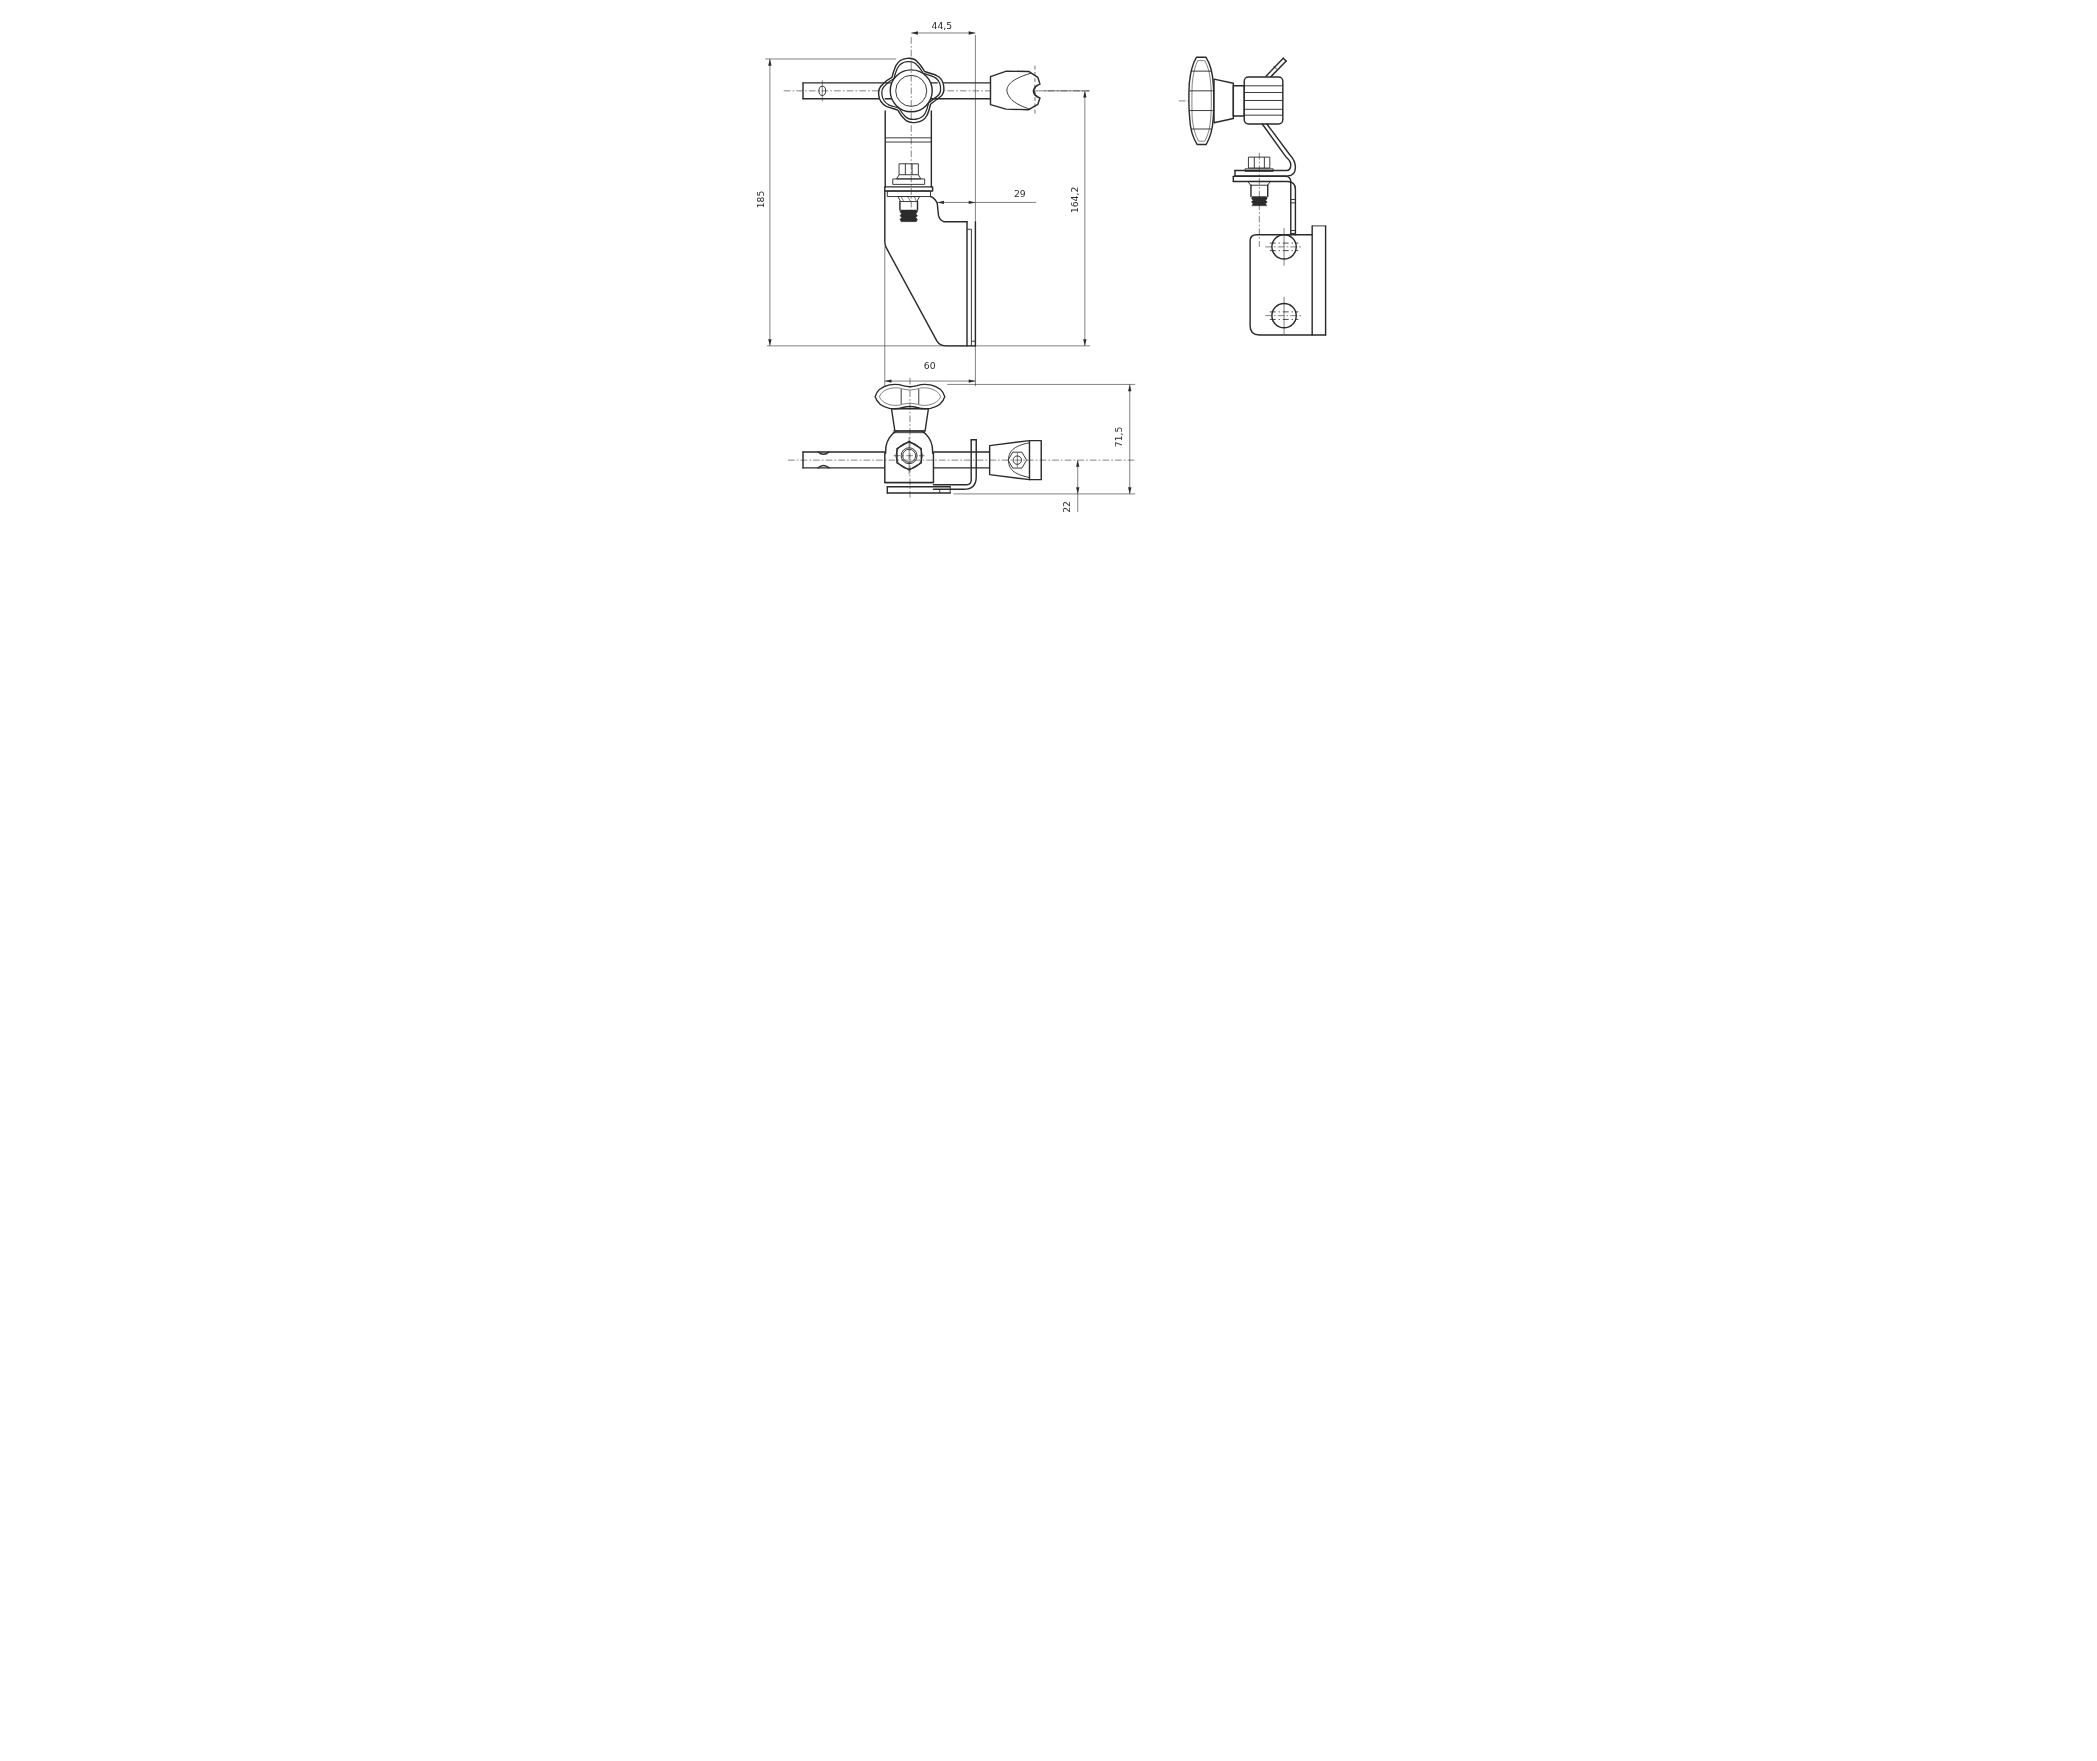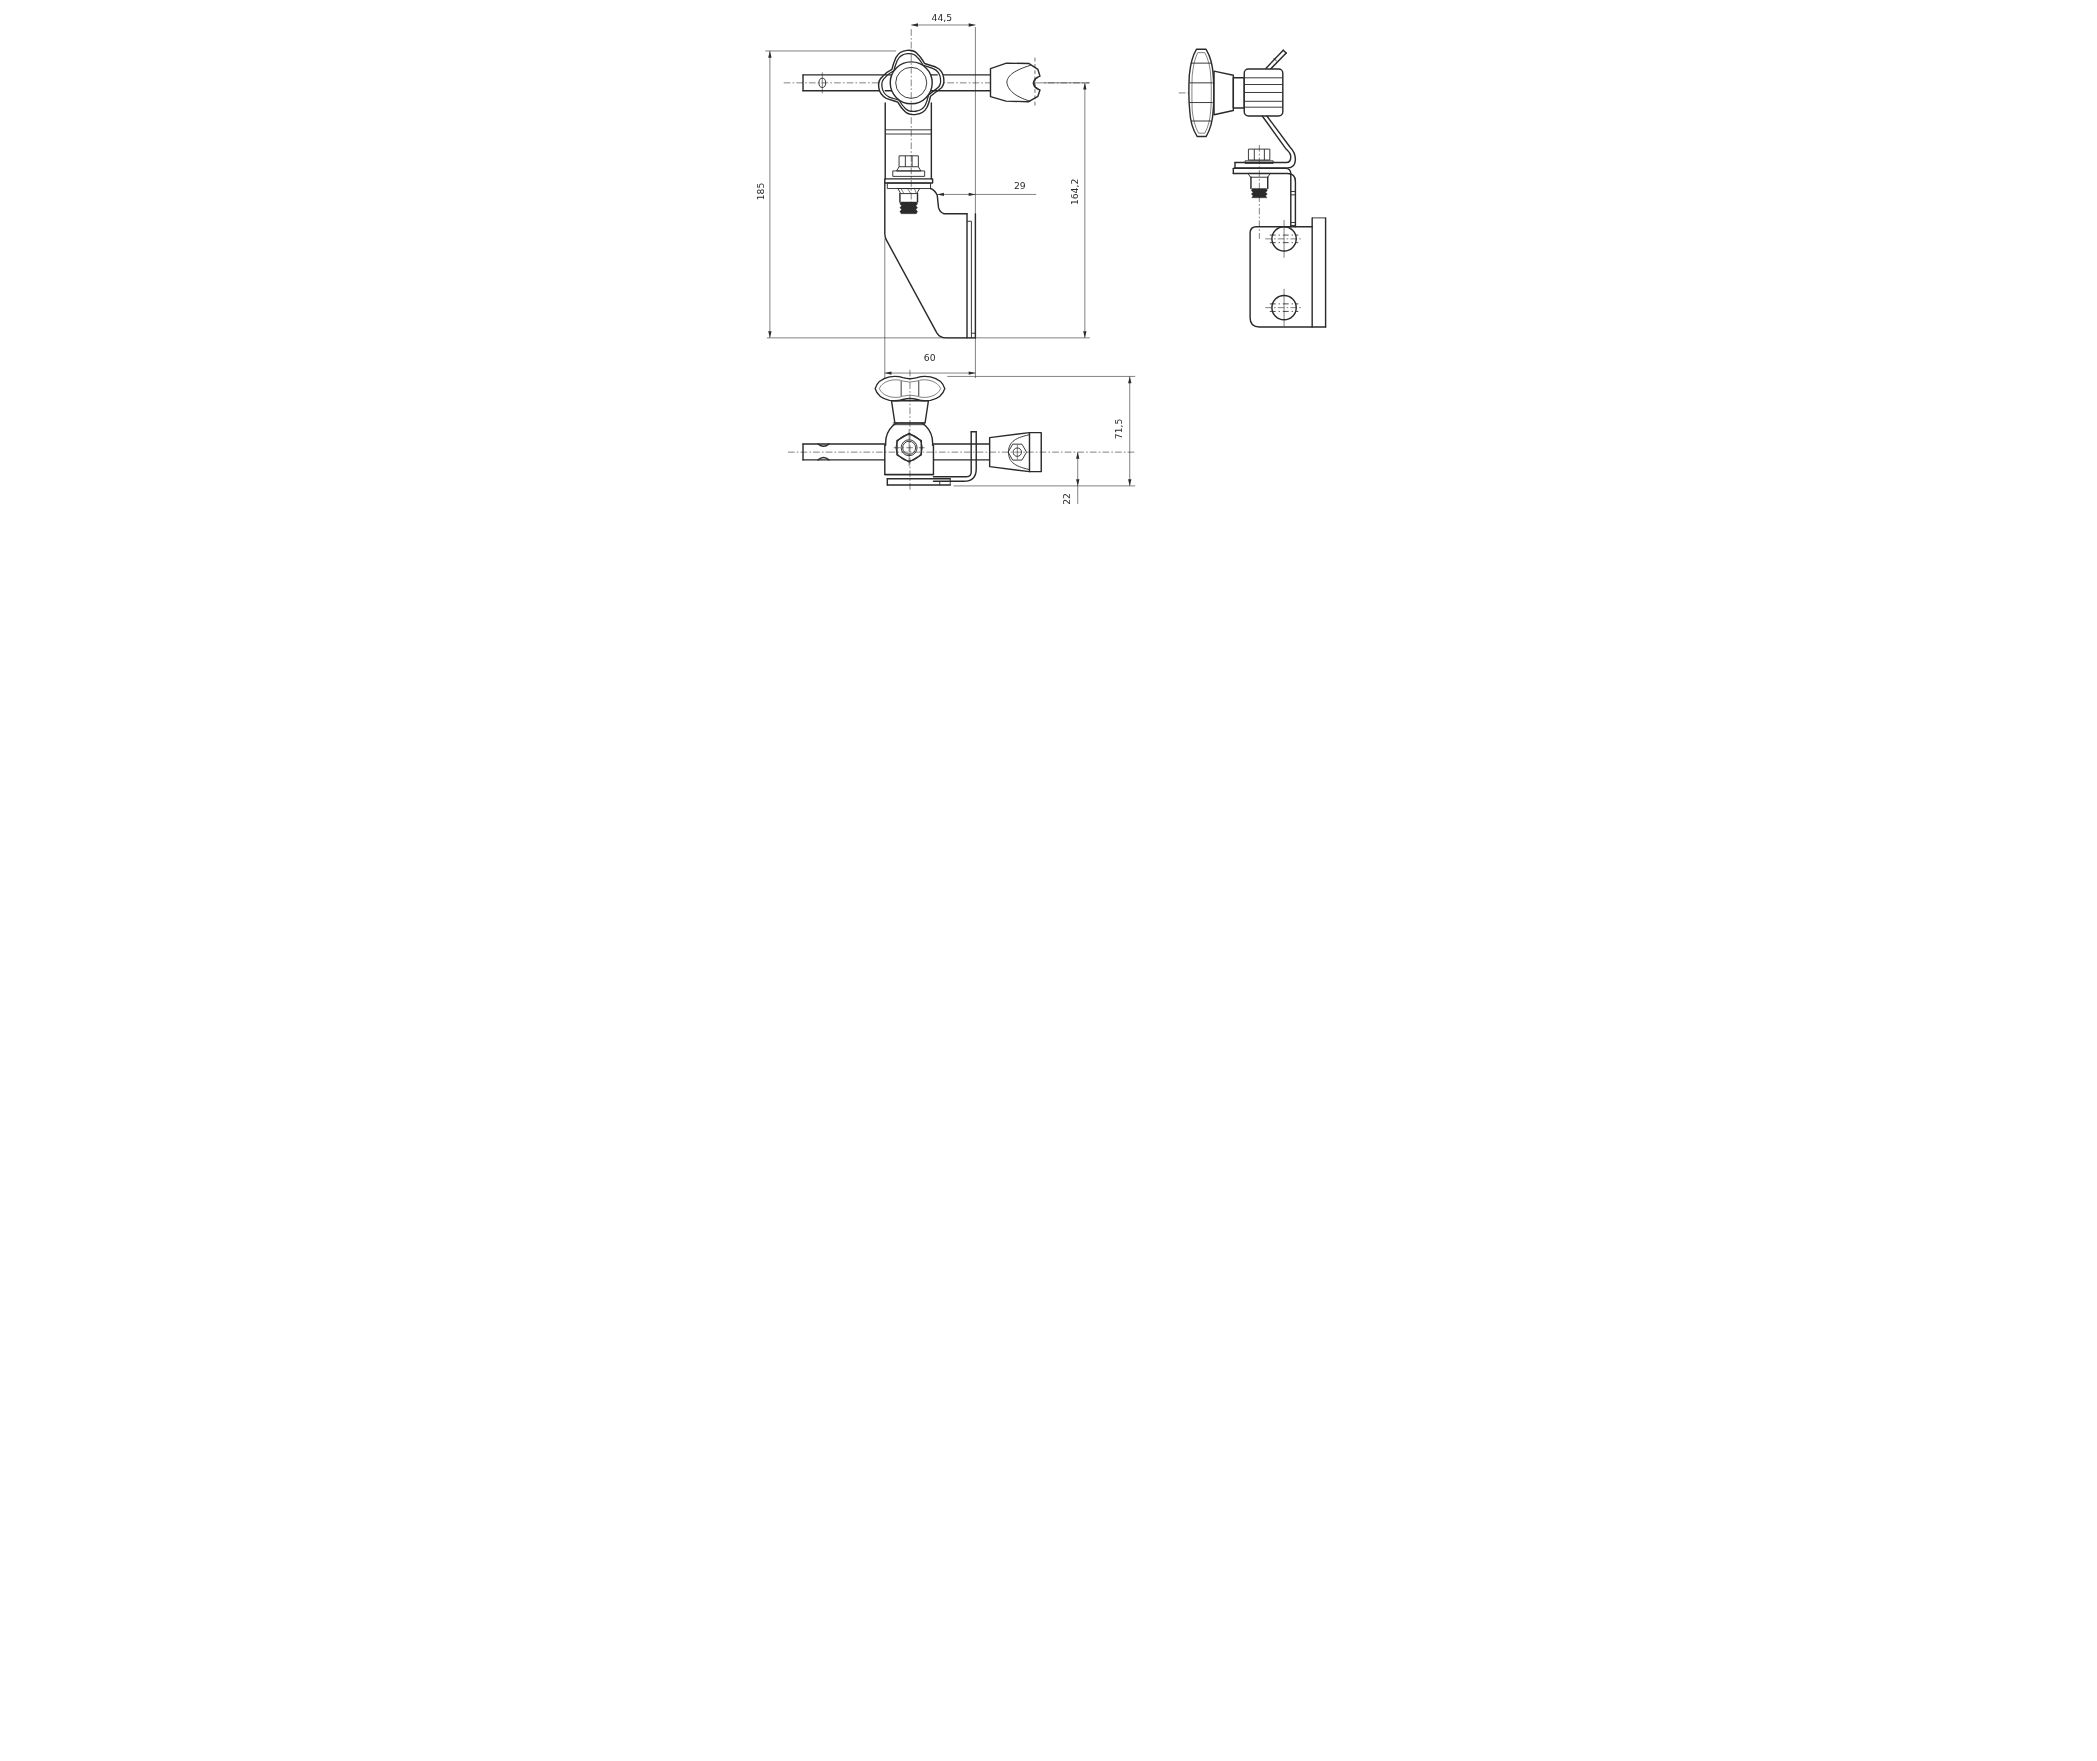--- a/index.html
+++ b/index.html
@@ -1,16 +1,16 @@
 <!DOCTYPE html>
 <html style="font-size:6.7px"><head>
 <meta charset="utf-8">
 <style>
   html,body{margin:0;padding:0;background:#ffffff;}
-  .sheet{width:100%;max-width:648px;margin:4px auto;background:#fff;}
+  .sheet{width:100%;max-width:648px;margin:12px auto;background:#fff;}
   svg{display:block;width:100%;height:auto;background:#fff;}
   
   .e  {fill:none;stroke:#2b2b2b;stroke-width:3.4;stroke-linejoin:round;stroke-linecap:round;}
   .m  {fill:none;stroke:#2b2b2b;stroke-width:2.2;stroke-linejoin:round;}
   .t  {fill:none;stroke:#2b2b2b;stroke-width:1.4;}
   .cl {fill:none;stroke:#2b2b2b;stroke-width:1.4;stroke-dasharray:16 5 4 5;}
   .hid{fill:none;stroke:#2b2b2b;stroke-width:1.6;stroke-dasharray:9 6;}
   .slt{fill:none;stroke:#2b2b2b;stroke-width:2;stroke-dasharray:14 7 3 7;}
   .wf {fill:#ffffff;stroke:#2b2b2b;stroke-width:3.4;stroke-linejoin:round;}
   .blk{fill:#2b2b2b;stroke:#2b2b2b;stroke-width:1;}

